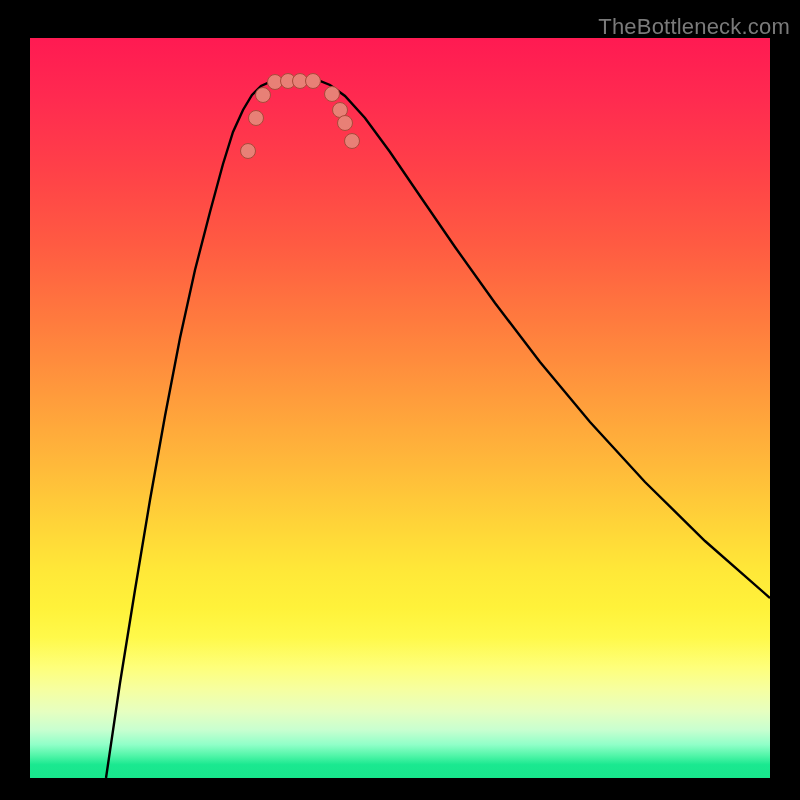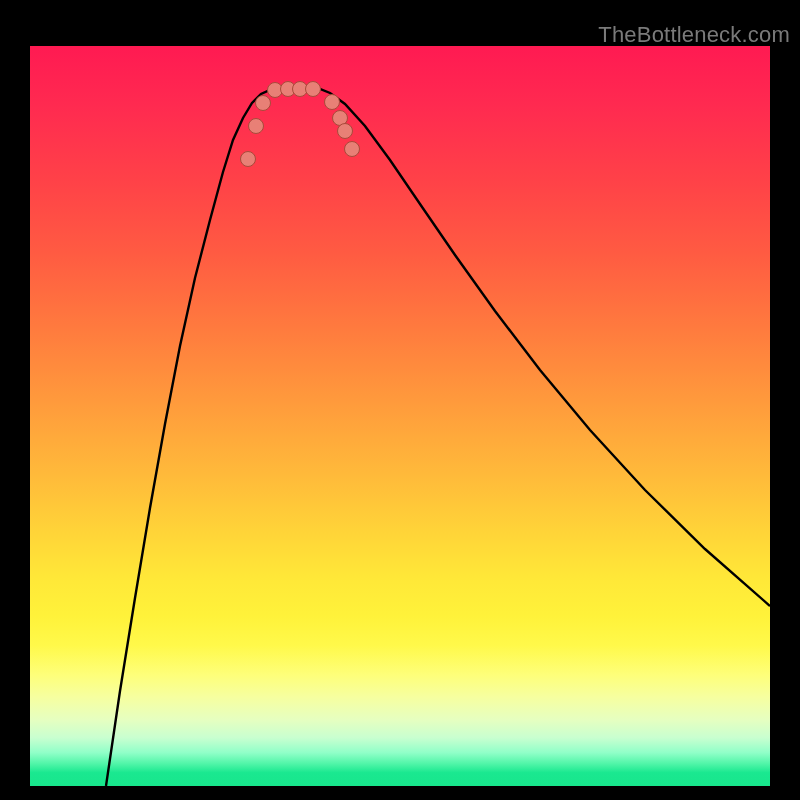--- a/index.html
+++ b/index.html
@@ -7,21 +7,21 @@
     padding: 0;
     width: 800px;
     height: 800px;
     overflow: hidden;
     background: #000;
     font-family: Arial, Helvetica, sans-serif;
   }
   .frame {
     position: absolute;
     left: 0;
-    top: 16px;
+    top: 8px;
     width: 800px;
     height: 752px;
     background: #000;
   }
   .plot {
     position: absolute;
     left: 30px;
     top: 30px;
     width: 740px;
     height: 740px;

